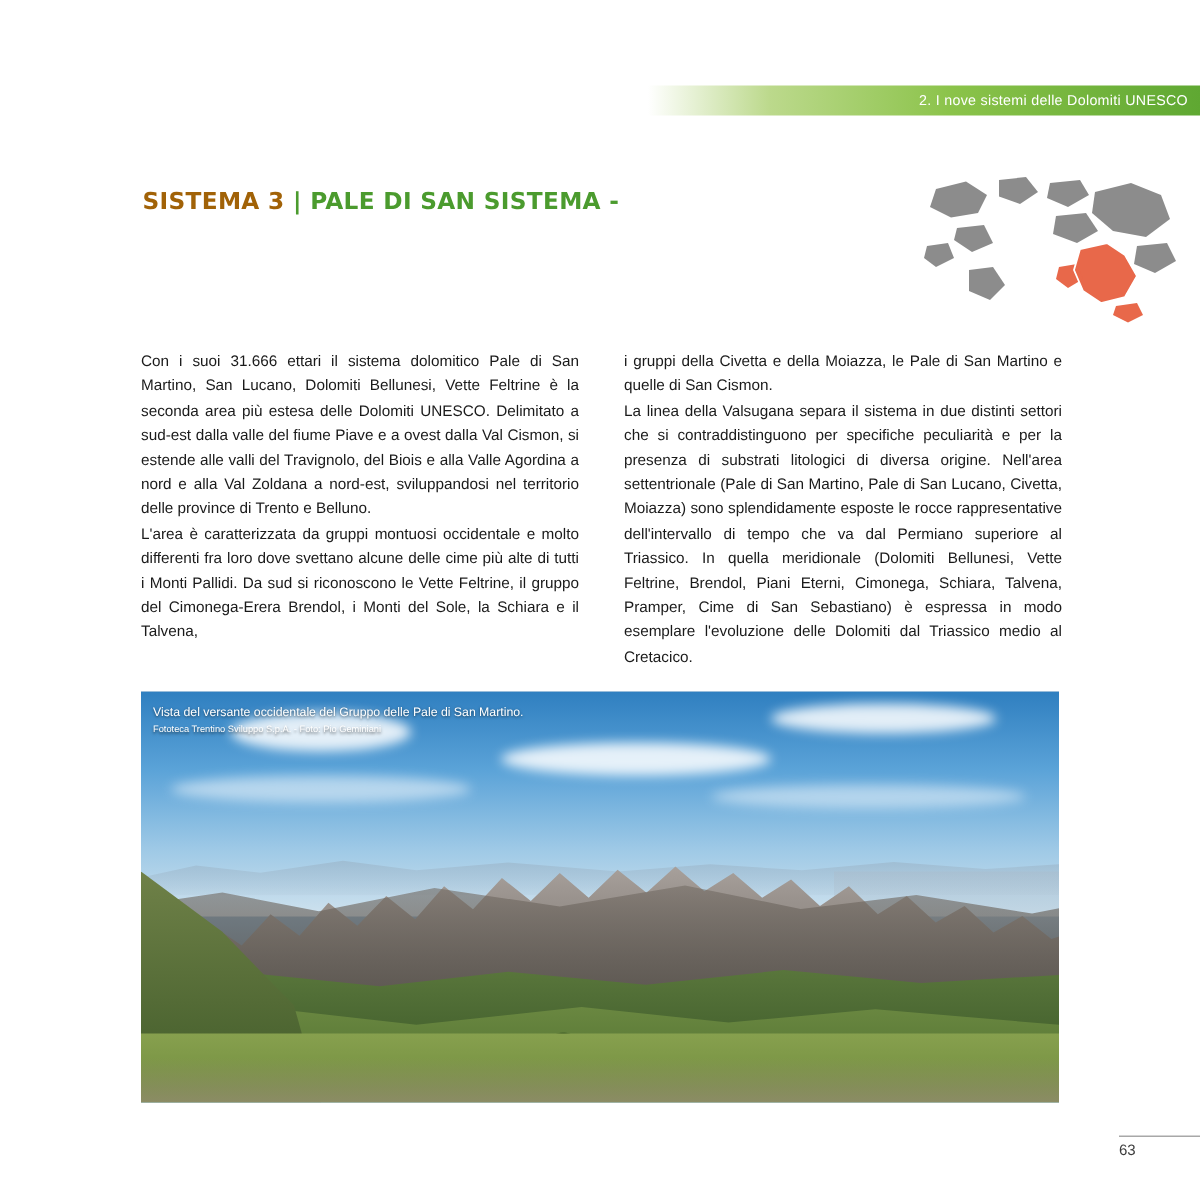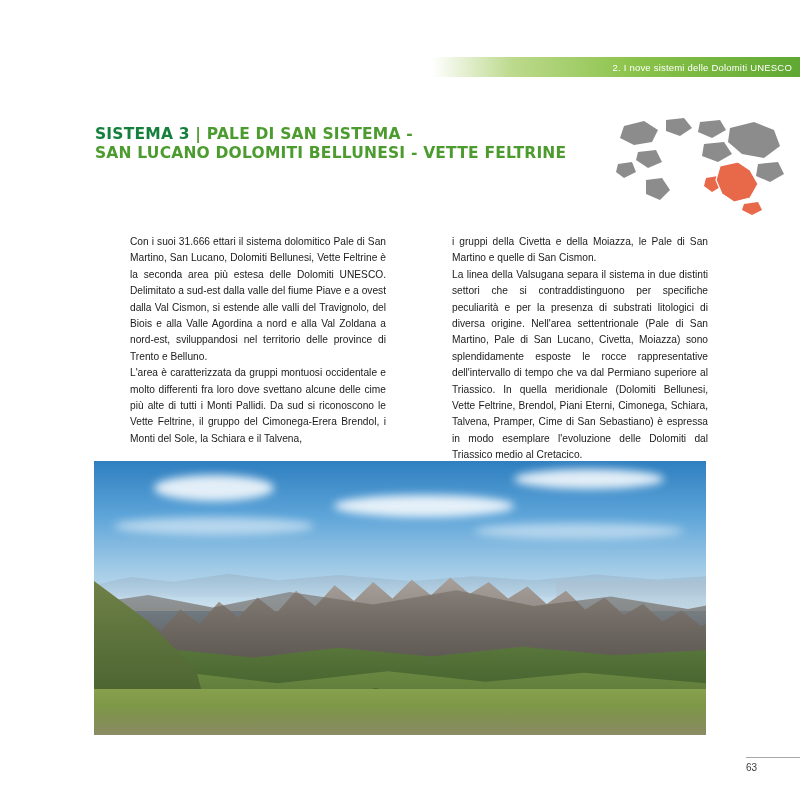--- a/index.html
+++ b/index.html
@@ -43,21 +43,21 @@
     width: 520px;
   }
   .title-line {
     font-family: "DejaVu Sans", sans-serif;
     font-weight: bold;
     font-size: 15.5px;
     letter-spacing: 0.2px;
     line-height: 19px;
     white-space: nowrap;
   }
-  .t-orange { color: #15803d; }
+  .t-orange { color: #a16207; }
   .t-green  { color: #4b9b2e; }
   .t-sep    { color: #4b9b2e; font-weight: bold; }
 
   
   #map-graphic {
     position: absolute;
     top: 118px;
     left: 608px;
     width: 180px;
     height: 105px;
@@ -67,21 +67,20 @@
   #body-columns {
     position: absolute;
     top: 234px;
     left: 94px;
     width: 614px;
     display: flex;
     gap: 30px;
   }
   .column {
     width: 292px;
-    margin-left: 36px;
   }
   .column p {
     margin: 0;
     font-family: "Liberation Sans", sans-serif;
     font-size: 10.2px;
     line-height: 16.4px;
     color: #1a1a1a;
     text-align: justify;
     text-justify: inter-word;
     hyphens: auto;
@@ -233,21 +232,20 @@
 <div id="header-bar">
   <span id="header-title">2. I nove sistemi delle Dolomiti UNESCO</span>
 </div>
 
 <div id="title-block">
   <div class="title-line">
     <span class="t-orange">SISTEMA 3</span>
     <span class="t-sep">|</span>
     <span class="t-green">PALE DI SAN SISTEMA -</span>
   </div>
-  <div class="title-line t-green">SAN LUCANO DOLOMITI BELLUNESI - VETTE FELTRINE</div>
 </div>
 
 <div id="map-graphic">
   <svg viewBox="0 0 180 105" width="180" height="105" xmlns="http://www.w3.org/2000/svg">
     <g fill="#8c8c8c">
       <path d="M16,8 L36,3 L50,12 L44,24 L26,27 L12,20 Z"></path>
       <path d="M58,2 L76,0 L84,10 L72,18 L58,13 Z"></path>
       <path d="M92,4 L112,2 L118,12 L104,20 L90,14 Z"></path>
       <path d="M122,10 L146,4 L166,12 L172,28 L156,40 L134,36 L120,24 Z"></path>
       <path d="M150,46 L170,44 L176,56 L162,64 L148,58 Z"></path>
@@ -290,16 +288,20 @@
     <div class="far-ridge"></div>
     <div class="massif"></div>
     <div class="massif-shade"></div>
     <div class="slope-back"></div>
     <div class="slope-front"></div>
     <div class="left-ridge"></div>
     <div class="trees"></div>
     <div class="meadow"></div>
     <div class="meadow-rocks"></div>
   </div>
+  <div id="caption">
+    <div id="caption-title">Vista del versante occidentale del Gruppo delle Pale di San Martino.</div>
+    <div id="caption-credit">Fototeca Trentino Sviluppo S.p.A. - Foto: Pio Geminiani</div>
+  </div>
 </div>
 
 <div id="footer-rule"></div>
 <div id="page-number">63</div>
 
 </body></html>

